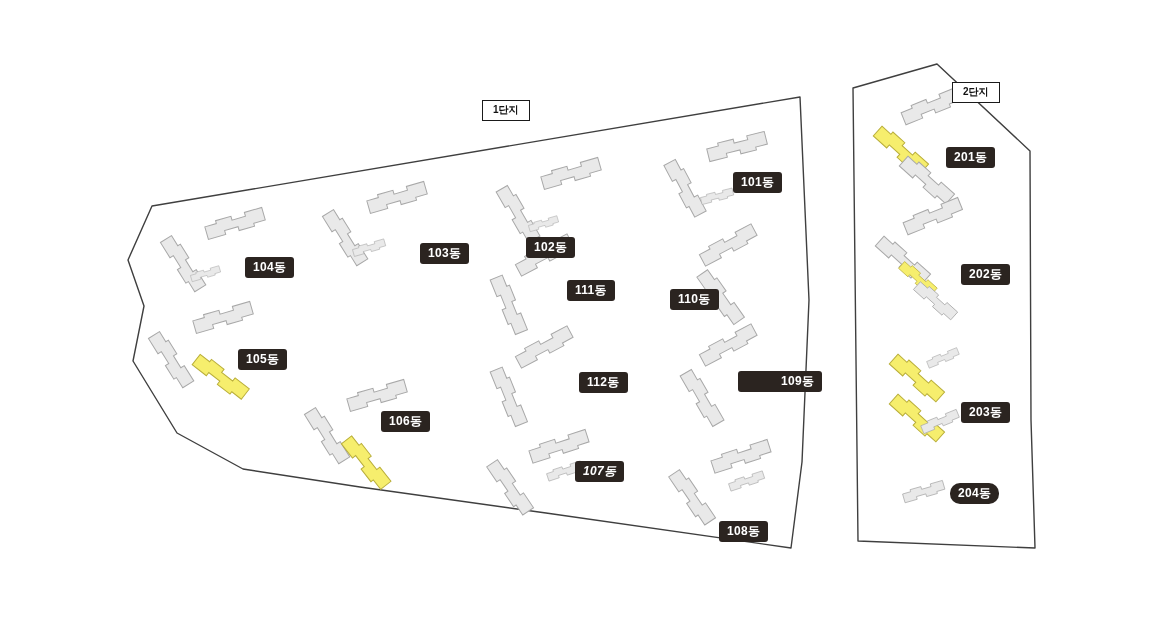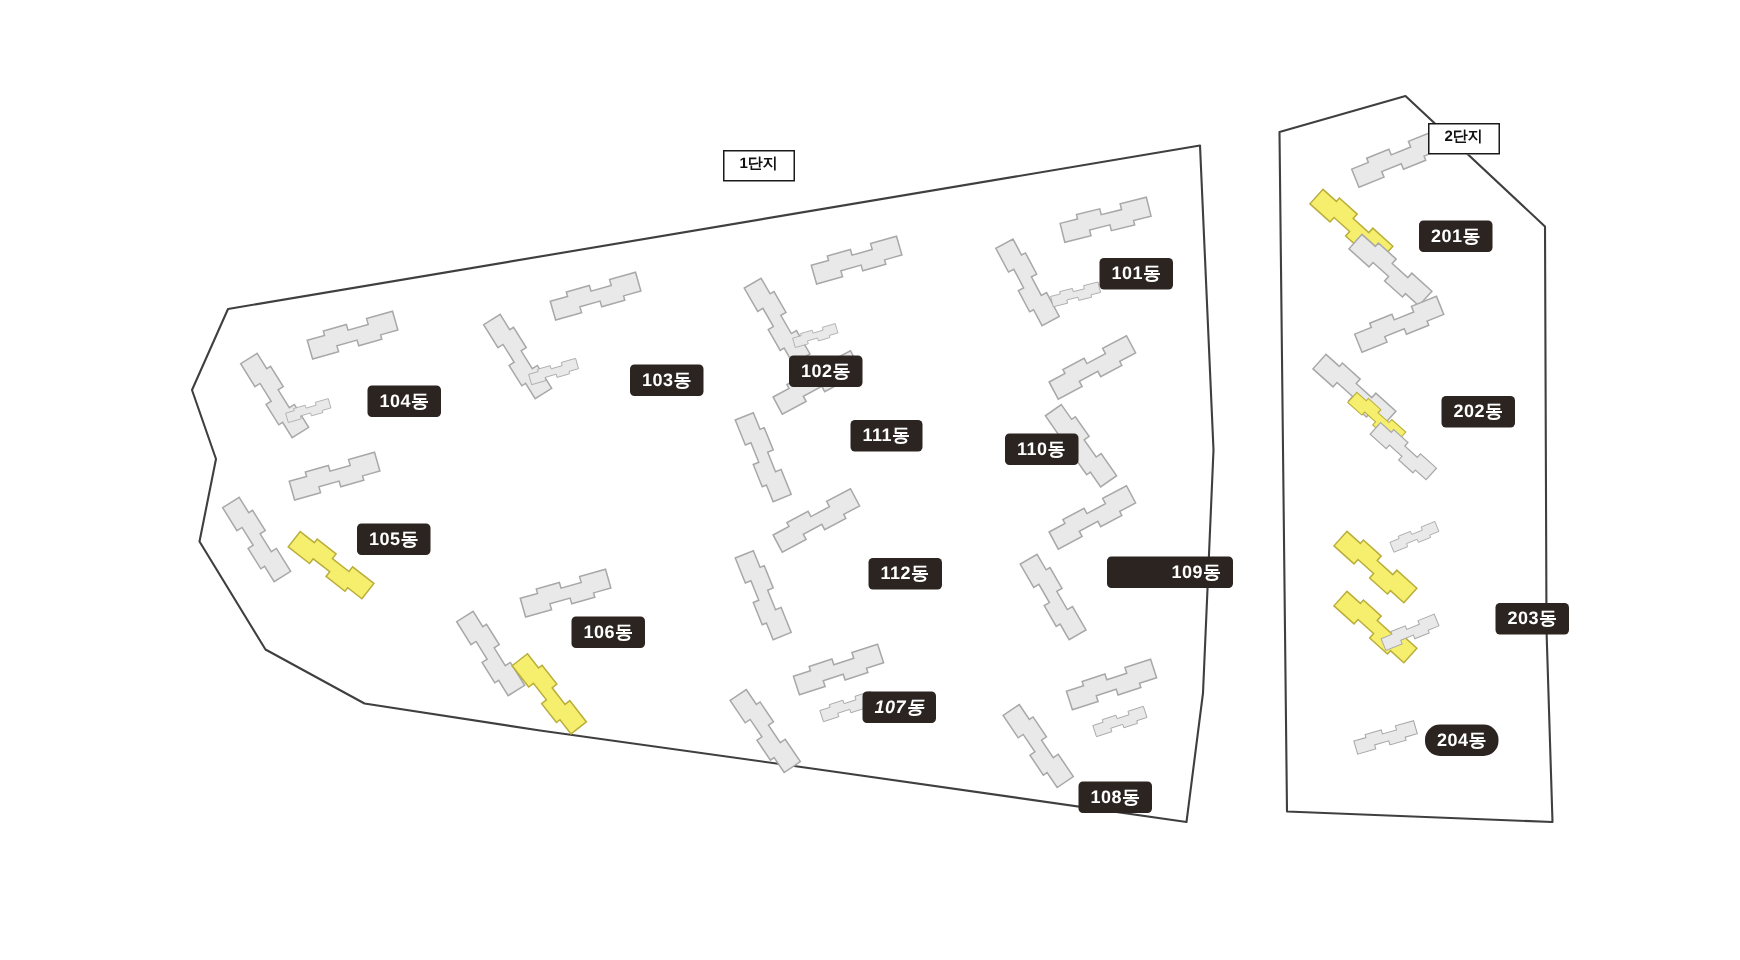--- a/index.html
+++ b/index.html
@@ -137,16 +137,16 @@
   <div class="badge" style="left:238px;top:349px;">105동</div>
   <div class="badge" style="left:381px;top:411px;">106동</div>
   <div class="badge" style="left:575px;top:461px;font-style:italic;">107동</div>
   <div class="badge" style="left:719px;top:521px;">108동</div>
   <div class="badge" style="left:738px;top:371px;padding-left:43px;">109동</div>
   <div class="badge" style="left:670px;top:289px;">110동</div>
   <div class="badge" style="left:567px;top:280px;text-align:center;">111동</div>
   <div class="badge" style="left:551px;top:372px;margin-left:28px;">112동</div>
   <div class="badge" style="left:946px;top:147px;">201동</div>
   <div class="badge" style="left:961px;top:264px;">202동</div>
-  <div class="badge" style="left:961px;top:402px;margin-left:36px;">203동</div>
+  <div class="badge" style="left:961px;top:402px;">203동</div>
   <div class="badge" style="left:950px;top:483px;border-radius:10px;">204동</div>
 
 </div>
 
 </body></html>

